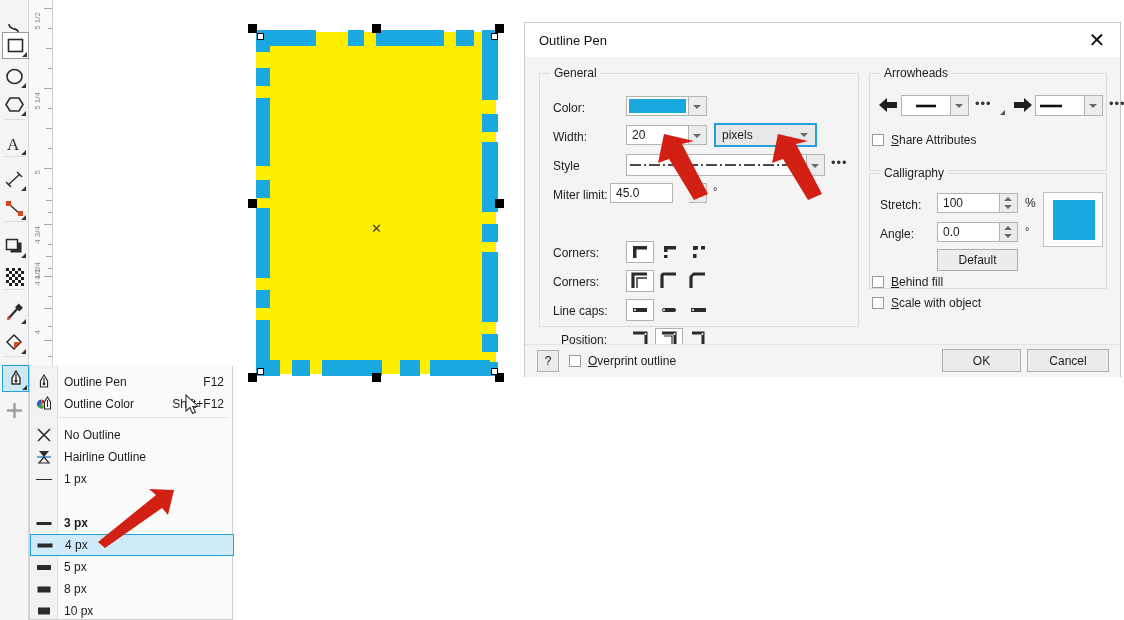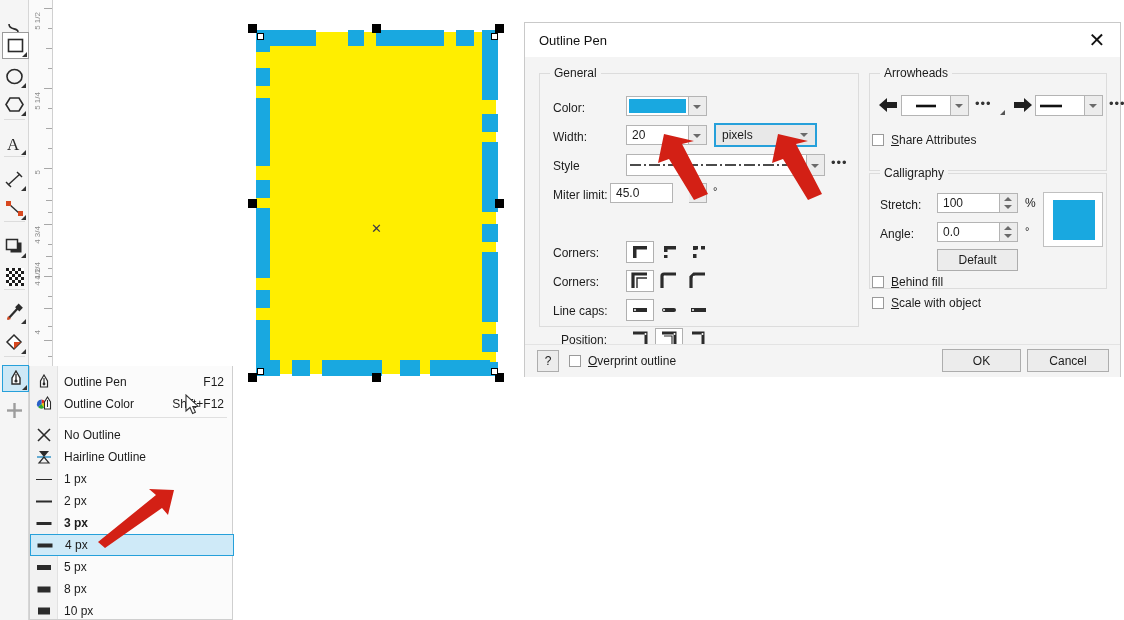--- a/index.html
+++ b/index.html
@@ -410,29 +410,20 @@
   <div class="mi" style="top:102px;">
     <span class="micon">
       <svg width="18" height="10" viewBox="0 0 18 10">
           <rect x="1" y="5" width="16" height="1" fill="#2b2b2b"></rect>
         </svg>
     </span>
     <span class="mlabel">1 px</span>
     <span class="mkey"></span>
   </div>
 
-  <div class="mi" style="top:124px;">
-    <span class="micon">
-      <svg width="18" height="10" viewBox="0 0 18 10">
-          <rect x="1" y="4.5" width="16" height="2" fill="#2b2b2b"></rect>
-        </svg>
-    </span>
-    <span class="mlabel">2 px</span>
-    <span class="mkey"></span>
-  </div>
 
   <div class="mi" style="top:146px;font-weight:bold;">
     <span class="micon">
       <svg width="18" height="10" viewBox="0 0 18 10">
           <rect x="1.5" y="4" width="15" height="3" fill="#2b2b2b"></rect>
         </svg>
     </span>
     <span class="mlabel">3 px</span>
     <span class="mkey"></span>
   </div>

